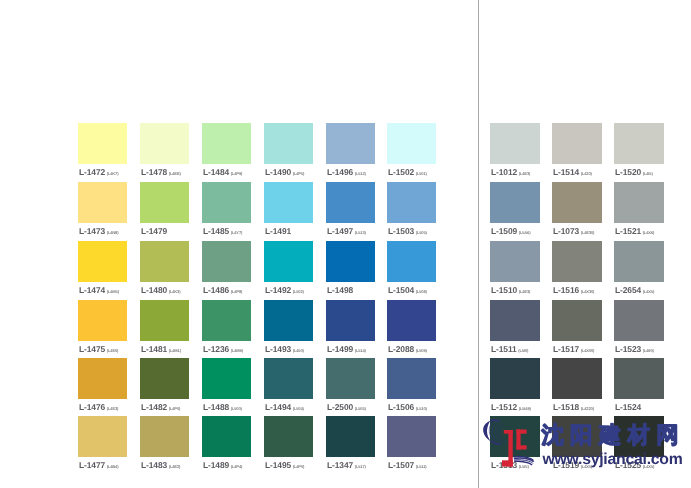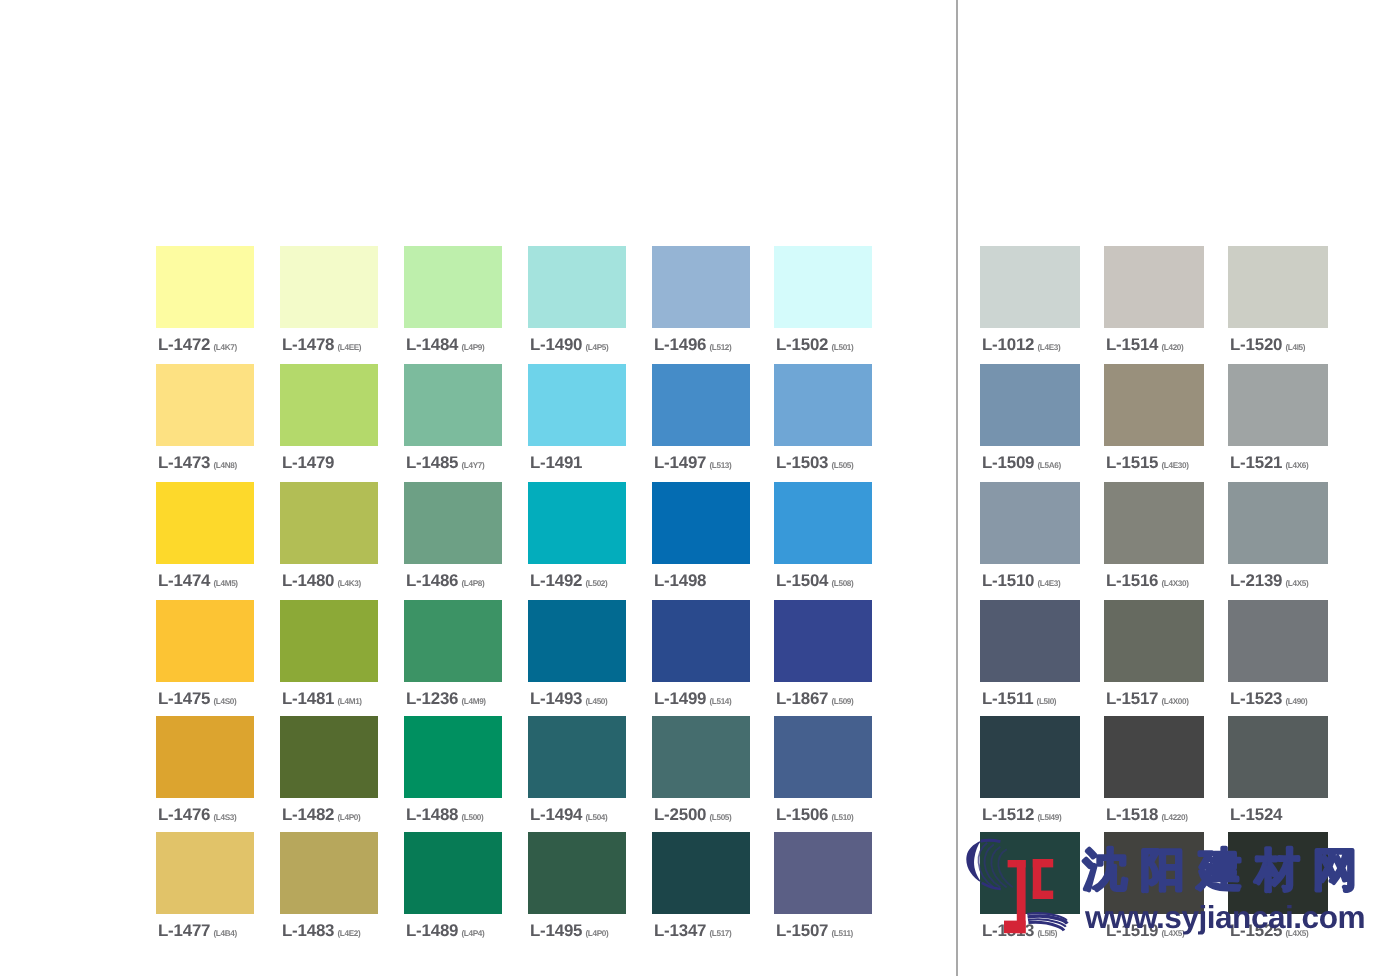--- a/index.html
+++ b/index.html
@@ -122,21 +122,21 @@
       <div class="cell" style="left: 264px; top: 300px; width: 49px; height: 57px;">
         <div class="chip" style="width: 49px; height: 41px; background: rgb(2, 106, 145);"></div>
         <div class="cap" style="left: 1px; top: 44px;"><span>L-1493</span><span class="sub">(L450)</span></div>
       </div>
       <div class="cell" style="left: 326px; top: 300px; width: 49px; height: 57px;">
         <div class="chip" style="width: 49px; height: 41px; background: rgb(42, 74, 141);"></div>
         <div class="cap" style="left: 1px; top: 44px;"><span>L-1499</span><span class="sub">(L514)</span></div>
       </div>
       <div class="cell" style="left: 387px; top: 300px; width: 49px; height: 57px;">
         <div class="chip" style="width: 49px; height: 41px; background: rgb(52, 69, 144);"></div>
-        <div class="cap" style="left: 1px; top: 44px;"><span>L-1867</span><span class="sub">(L509)</span></div>
+        <div class="cap" style="left: 1px; top: 44px;"><span>L-2088</span><span class="sub">(L509)</span></div>
       </div>
       <div class="cell" style="left: 78px; top: 358px; width: 49px; height: 57px;">
         <div class="chip" style="width: 49px; height: 41px; background: rgb(220, 164, 47);"></div>
         <div class="cap" style="left: 1px; top: 44px;"><span>L-1476</span><span class="sub">(L4S3)</span></div>
       </div>
       <div class="cell" style="left: 140px; top: 358px; width: 49px; height: 57px;">
         <div class="chip" style="width: 49px; height: 41px; background: rgb(85, 107, 47);"></div>
         <div class="cap" style="left: 1px; top: 44px;"><span>L-1482</span><span class="sub">(L4P0)</span></div>
       </div>
       <div class="cell" style="left: 202px; top: 358px; width: 49px; height: 57px;">
@@ -192,37 +192,37 @@
       <div class="cell" style="left: 614px; top: 123px; width: 50px; height: 57px;">
         <div class="chip" style="width: 50px; height: 41px; background: rgb(204, 206, 197);"></div>
         <div class="cap" style="left: 1px; top: 44px;"><span>L-1520</span><span class="sub">(L4I5)</span></div>
       </div>
       <div class="cell" style="left: 490px; top: 182px; width: 50px; height: 57px;">
         <div class="chip" style="width: 50px; height: 41px; background: rgb(118, 147, 174);"></div>
         <div class="cap" style="left: 1px; top: 44px;"><span>L-1509</span><span class="sub">(L5A6)</span></div>
       </div>
       <div class="cell" style="left: 552px; top: 182px; width: 50px; height: 57px;">
         <div class="chip" style="width: 50px; height: 41px; background: rgb(153, 144, 124);"></div>
-        <div class="cap" style="left: 1px; top: 44px;"><span>L-1515</span><span class="sub">(L4E30)</span></div>
+        <div class="cap" style="left: 1px; top: 44px;"><span>L-1073</span><span class="sub">(L4E30)</span></div>
       </div>
       <div class="cell" style="left: 614px; top: 182px; width: 50px; height: 57px;">
         <div class="chip" style="width: 50px; height: 41px; background: rgb(159, 164, 164);"></div>
         <div class="cap" style="left: 1px; top: 44px;"><span>L-1521</span><span class="sub">(L4X6)</span></div>
       </div>
       <div class="cell" style="left: 490px; top: 241px; width: 50px; height: 57px;">
         <div class="chip" style="width: 50px; height: 41px; background: rgb(136, 152, 167);"></div>
         <div class="cap" style="left: 1px; top: 44px;"><span>L-1510</span><span class="sub">(L4E3)</span></div>
       </div>
       <div class="cell" style="left: 552px; top: 241px; width: 50px; height: 57px;">
         <div class="chip" style="width: 50px; height: 41px; background: rgb(130, 131, 122);"></div>
         <div class="cap" style="left: 1px; top: 44px;"><span>L-1516</span><span class="sub">(L4X30)</span></div>
       </div>
       <div class="cell" style="left: 614px; top: 241px; width: 50px; height: 57px;">
         <div class="chip" style="width: 50px; height: 41px; background: rgb(139, 150, 153);"></div>
-        <div class="cap" style="left: 1px; top: 44px;"><span>L-2139</span><span class="sub">(L4X5)</span></div>
+        <div class="cap" style="left: 1px; top: 44px;"><span>L-2654</span><span class="sub">(L4X5)</span></div>
       </div>
       <div class="cell" style="left: 490px; top: 300px; width: 50px; height: 57px;">
         <div class="chip" style="width: 50px; height: 41px; background: rgb(82, 91, 112);"></div>
         <div class="cap" style="left: 1px; top: 44px;"><span>L-1511</span><span class="sub">(L5I0)</span></div>
       </div>
       <div class="cell" style="left: 552px; top: 300px; width: 50px; height: 57px;">
         <div class="chip" style="width: 50px; height: 41px; background: rgb(102, 106, 96);"></div>
         <div class="cap" style="left: 1px; top: 44px;"><span>L-1517</span><span class="sub">(L4X00)</span></div>
       </div>
       <div class="cell" style="left: 614px; top: 300px; width: 50px; height: 57px;">

